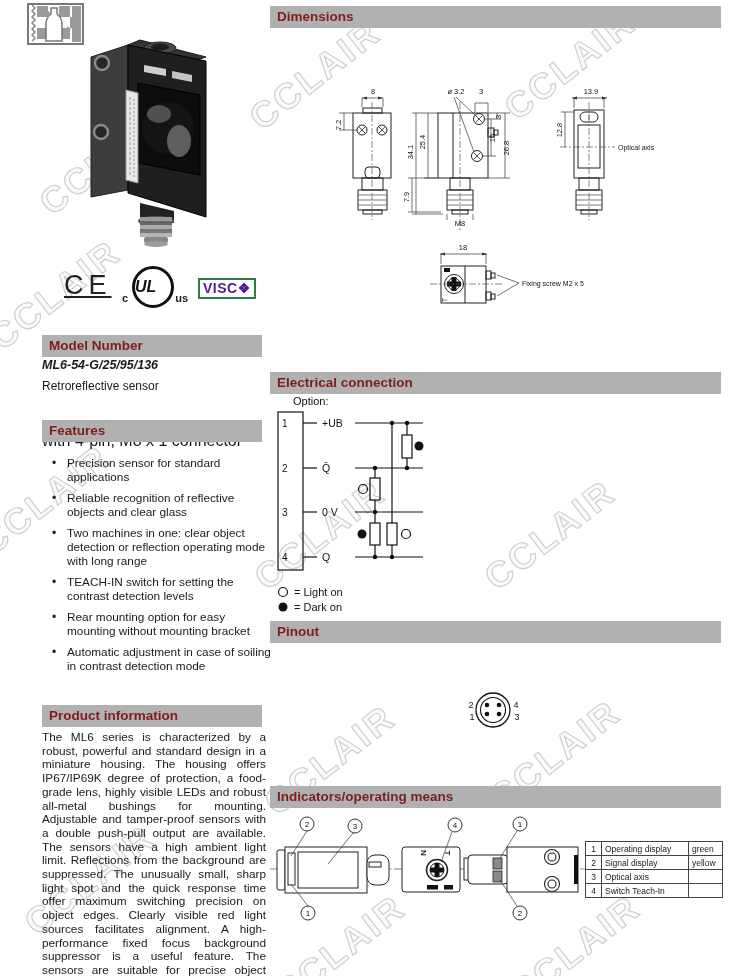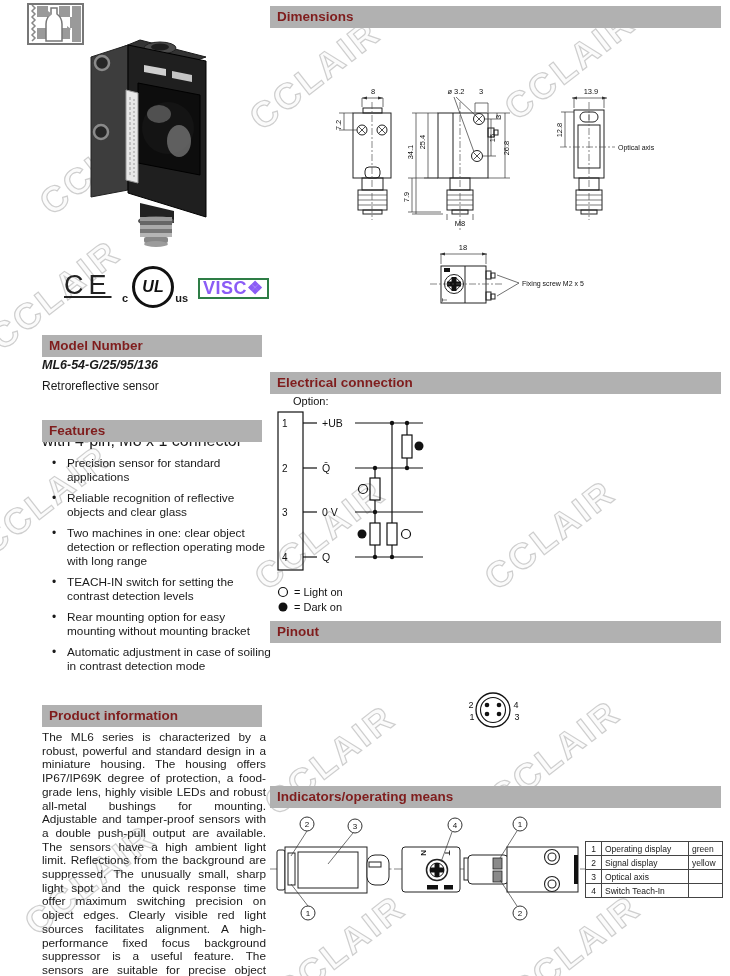--- a/index.html
+++ b/index.html
@@ -15,27 +15,27 @@
   .model-type{position:absolute;left:42px;top:379px;width:222px;font-size:12px;}
   .model-conn{position:absolute;left:42px;top:397px;width:222px;font-size:16px;margin-top:35px;}
   ul.feat{position:absolute;left:42px;top:448px;width:224px;margin:8px;padding:0;list-style:none;}
   ul.feat li{position:relative;padding-left:17px;font-size:11.8px;line-height:14px;margin-bottom:7px;}
   ul.feat li::before{content:"\2022";position:absolute;left:2px;top:0;font-size:12px;}
   .para{position:absolute;left:42px;top:731px;width:224px;font-size:11.8px;line-height:13.7px;
         text-align:justify;}
   .ce{position:absolute;left:64px;top:270px;font-size:27px;letter-spacing:5px;color:#222;text-decoration:underline;}
   .ulbox{position:absolute;left:124px;top:264px;width:56px;height:46px;}
   .ulcirc{position:absolute;left:8px;top:2px;width:36px;height:36px;border:3px solid #111;
-          border-radius:50%;text-align:center;line-height:36px;font-weight:bold;
+          border-radius:50%;text-align:left;line-height:36px;font-weight:bold;
           font-style:italic;font-size:16px;color:#111;}
   .ulc{position:absolute;left:-2px;bottom:6px;font-size:11px;font-weight:bold;}
   .ulus{position:absolute;right:-8px;bottom:6px;font-size:11px;font-weight:bold;text-align:right;}
   .visco{position:absolute;left:198px;top:278px;height:17px;border:2.5px solid #2e7d46;
-         background:#fff;padding:0 3px;font-weight:bold;font-size:18px;line-height:17px;
-         color:#8b5cf6;letter-spacing:0.5px;}
+         background:#fff;padding:0 3px;font-weight:bold;font-size:14px;line-height:17px;
+         color:#4c1d95;letter-spacing:0.5px;}
   table.ind{position:absolute;left:585px;top:841px;border-collapse:collapse;font-size:8.5px;}
   table.ind td{border:1px solid #444;height:13px;padding:0 3px;white-space:nowrap;}
   table.ind td.n{width:9px;text-align:center;}
   table.ind td.l{width:80px;}
   table.ind td.v{width:27px;}
 </style>
 </head>
 <body>
 
 <div class="wm" style="left:105px;top:160px">CCLAIR</div>

